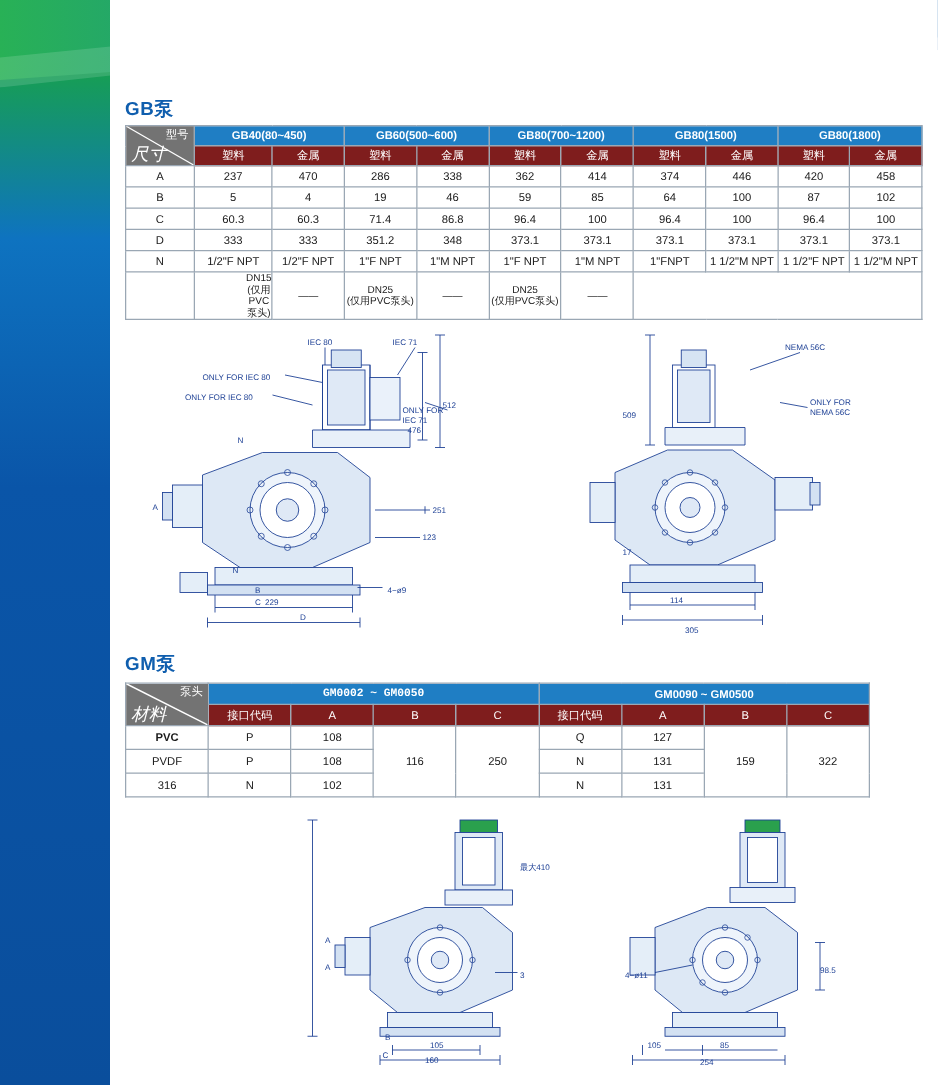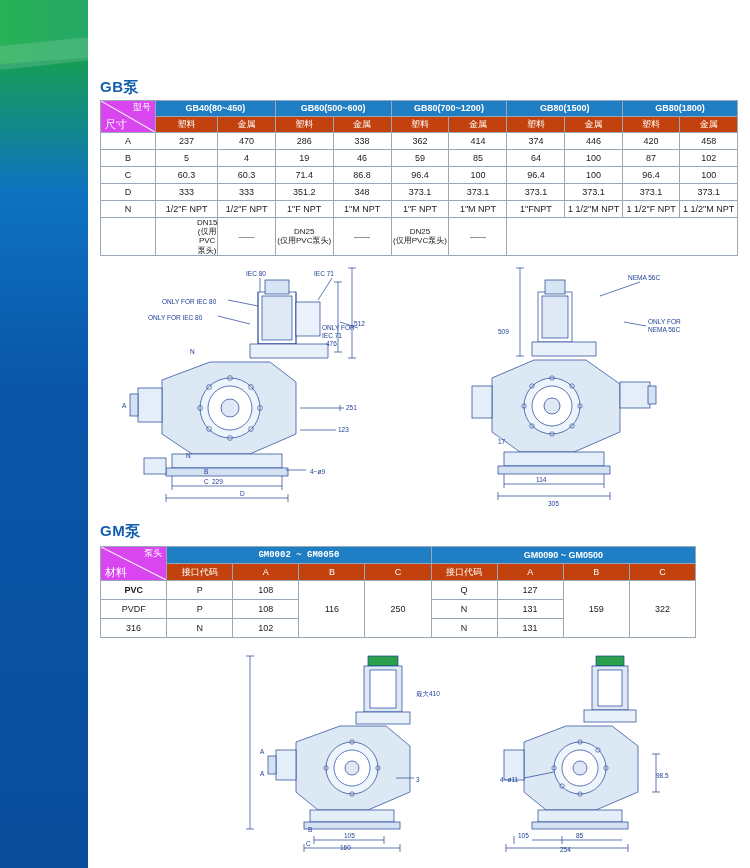--- a/index.html
+++ b/index.html
@@ -43,26 +43,26 @@
   }
   table.spec td,table.spec th{
     border:1px solid #9aa7b4;
     text-align:center;
     vertical-align:middle;
     padding:0;
     font-weight:normal;
     line-height:1.15;
   }
   table.spec .hdr{background:#1f7ec4;color:#fff;font-weight:bold;}
-  table.spec .hdr2{background:#c2410c;color:#fff;}
-
-  
-  .corner{position:relative;background:#d946ef;color:#fff;height:30px;}
+  table.spec .hdr2{background:#7f1d1d;color:#fff;}
+
+  
+  .corner{position:relative;background:#737373;color:#fff;height:30px;}
   .corner .c-top{position:absolute;right:4px;top:1px;font-size:9px;}
-  .corner .c-bot{position:absolute;left:4px;bottom:1px;font-size:11px;}
+  .corner .c-bot{position:absolute;left:4px;bottom:1px;font-size:14px;font-style:italic;}
   .corner .c-line{position:absolute;left:0;top:0;width:100%;height:100%;}
 
   
   .draw-box{position:absolute;background:#fff;}
   .draw-box svg{display:block;}
 </style>
 </head>
 <body>
 
 <div class="left-rail">

